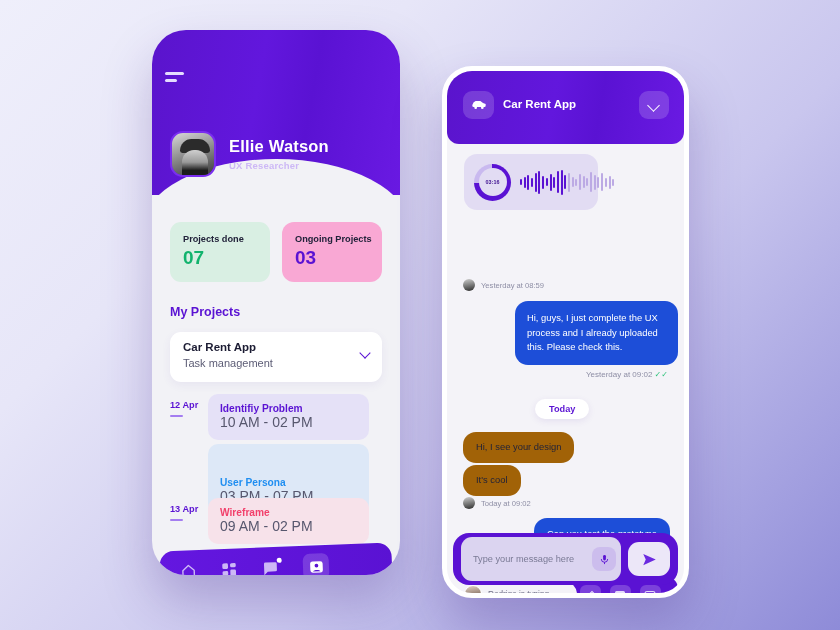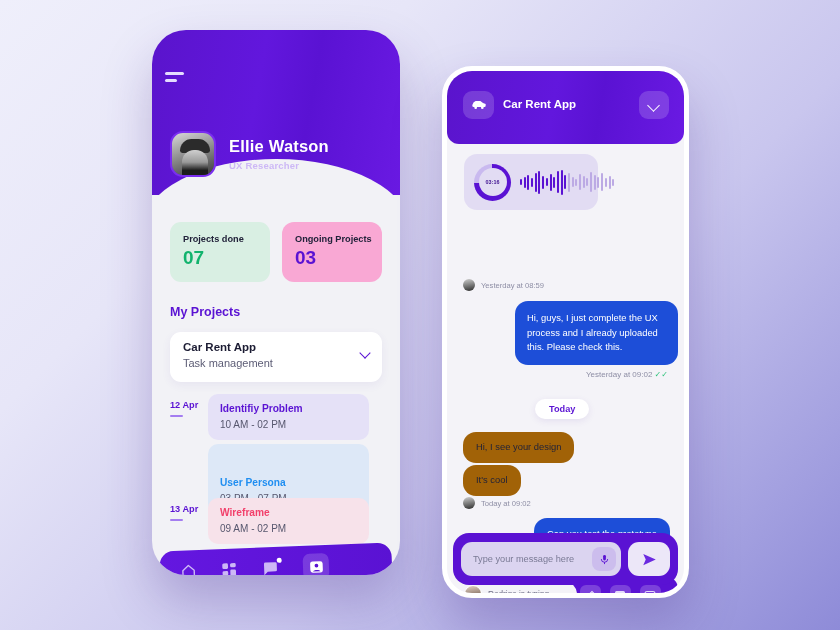--- a/index.html
+++ b/index.html
@@ -67,21 +67,21 @@
   .chev{ position:absolute; right:13px; top:17px; width:8px; height:8px;
     border-right:1.8px solid #5a12d3; border-bottom:1.8px solid #5a12d3;
     transform:rotate(45deg); }
 
   .task-row{ position:absolute; left:18px; display:flex; align-items:flex-start; }
   .task-date{ width:38px; padding-top:6px; }
   .task-date .d{ font-size:9.2px; font-weight:bold; color:#5a12d3; }
   .task-date .u{ width:13px; height:2px; background:#a47df0; border-radius:2px; margin-top:5px; }
   .task-card{ width:161px; border-radius:10px; padding:9px 0 10px 12px; }
   .task-card .tt{ font-size:10.2px; font-weight:bold; }
-  .task-card .tm{ font-size:10px; color:#57576e; margin-top:5px; }
+  .task-card .tm{ font-size:14px; color:#57576e; }
   .tc-violet{ background:#e5e1f7; } .tc-violet .tt{ color:#5a12d3; }
   .tc-blue{ background:#dde8f7; }   .tc-blue .tt{ color:#1f8ef1;margin-top:24px; }
   .tc-pink{ background:#f7e2ea; }   .tc-pink .tt{ color:#f2406b; }
 
   .navbar{
     position:absolute; left:8px; top:517px; width:232px; height:42px; border-radius:14px;
     background:linear-gradient(95deg,#6417e0,#5a12d3); transform:rotate(-2.2deg);
     display:flex; align-items:center; gap:24px; padding-left:20px; z-index:5;
   }
   .navbar .ni{ position:relative; width:17px; height:17px; cursor:pointer; }
@@ -146,21 +146,21 @@
   .tdots i:last-child{ background:#6b2ae0; }
 
   .attachbar{ position:absolute; right:6px; top:505px; width:116px; height:38px;
     border-radius:13px 13px 0 0; background:#5a12d3; display:flex; align-items:center;
     justify-content:center; gap:9px; z-index:3; }
   .att{ width:21px; height:21px; border-radius:6px; background:rgba(255,255,255,.2);
     display:flex; align-items:center; justify-content:center; cursor:pointer; }
 
   .composer{ position:absolute; left:6px; right:6px; bottom:8px; height:52px; border-radius:16px;
     background:#5a12d3; display:flex; align-items:center; padding:0 8px; gap:7px; z-index:4; }
-  .inputwrap{ flex:1; height:34px; border-radius:11px; background:#dbd4f0; display:flex;
+  .inputwrap{ flex:1; height:44px; border-radius:11px; background:#dbd4f0; display:flex;
     align-items:center; padding:0 5px 0 12px; }
   .inputwrap input{ flex:1; border:0; background:transparent; outline:none;
     font-family:"Liberation Sans", sans-serif; font-size:9.2px; color:#3d3d55; }
   .inputwrap input::placeholder{ color:#7a7a95; }
   .mic{ width:24px; height:24px; border-radius:8px; background:rgba(122,60,224,.15);
     display:flex; align-items:center; justify-content:center; cursor:pointer; }
   .sendbtn{ width:42px; height:34px; border-radius:11px; background:#ece7f8;
     display:flex; align-items:center; justify-content:center; cursor:pointer; }
 </style>
 </head>

